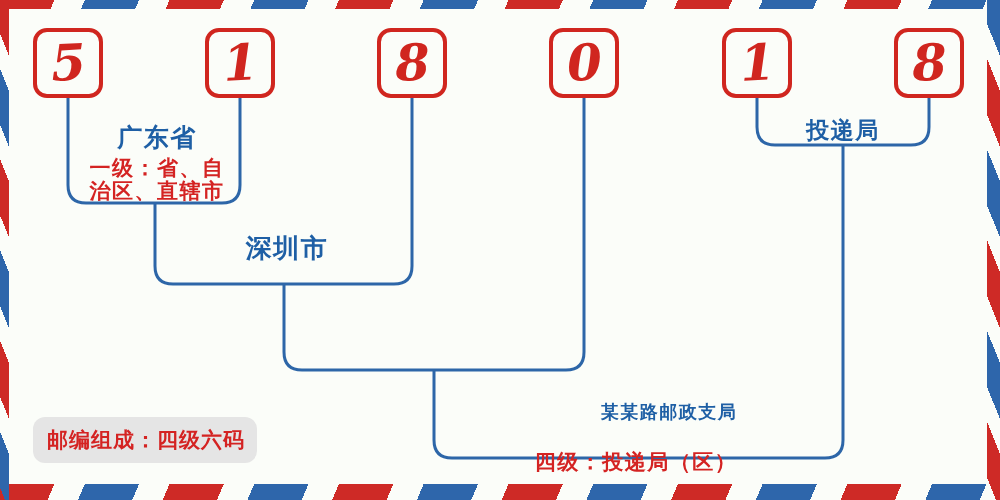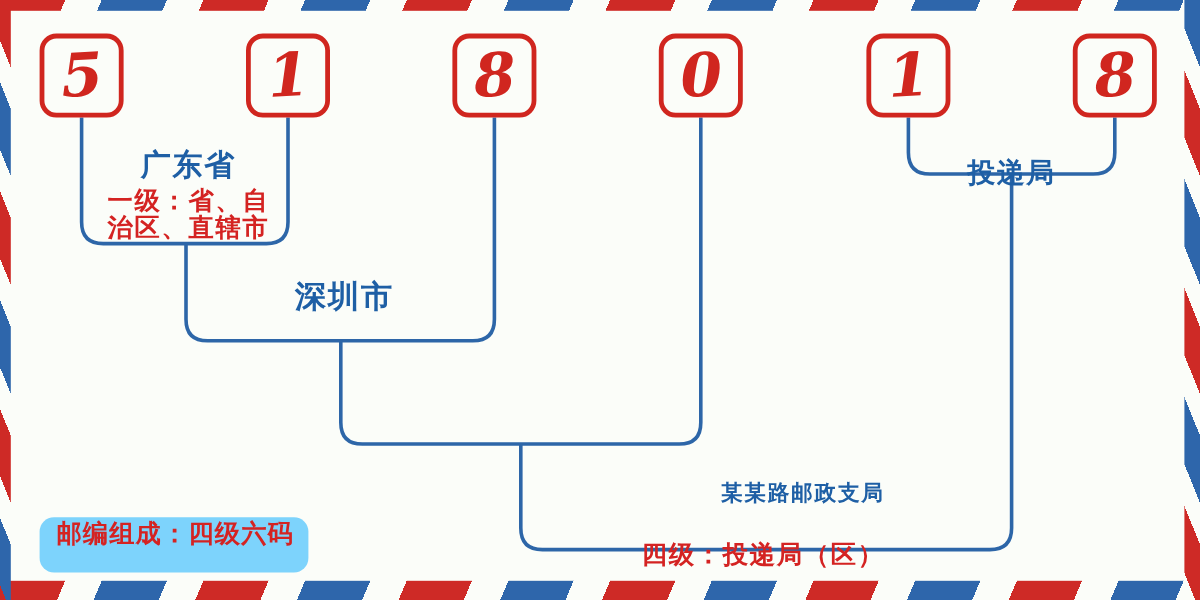--- a/index.html
+++ b/index.html
@@ -38,27 +38,27 @@
   .label-name{color:#1e5fa5;font-weight:bold;font-size:25px;line-height:1.15;letter-spacing:1.5px;white-space:nowrap;margin-top:13px;}
   .label-meaning{color:#d42322;font-weight:bold;font-size:21px;line-height:1.12;letter-spacing:1.5px;margin-top:5px;white-space:nowrap;}
   .lg1{left:157px;top:111px;}
   .lg1 .label-meaning{white-space:normal;width:142px;margin:5px auto 0;font-family:Liberation Mono, monospace;}
   .lg2{left:287px;top:221px;}
   .lg2 .label-name{font-size:26px;}
   .lg3{left:437px;top:307px;}
   .lg4{left:636px;top:389px;}
   .lg4 .label-name{font-size:18px;text-align:right;}
   .lg4 .label-meaning{margin-top:28px;}
-  .lg5{left:843px;top:119px;text-align:center;}
+  .lg5{left:843px;top:104px;text-align:center;}
   .lg5 .label-name{font-size:23px;}
   
   .note-box{
-    position:absolute;left:33px;top:431px;width:224px;height:46px;box-sizing:border-box;
-    background:#7dd3fc;border-radius:12px;
-    display:flex;align-items:flex-start;padding-left:14px;
+    position:absolute;left:33px;top:417px;width:224px;height:46px;box-sizing:border-box;
+    background:#e5e5e5;border-radius:12px;
+    display:flex;align-items:center;padding-left:14px;
   }
   .note-text{color:#d42322;font-weight:bold;font-size:21px;letter-spacing:1px;white-space:nowrap;}
 </style>
 </head>
 <body>
 
 <div class="canvas">
 
   <div class="bstrip b-top"></div>
   <div class="bstrip b-bottom"></div>

